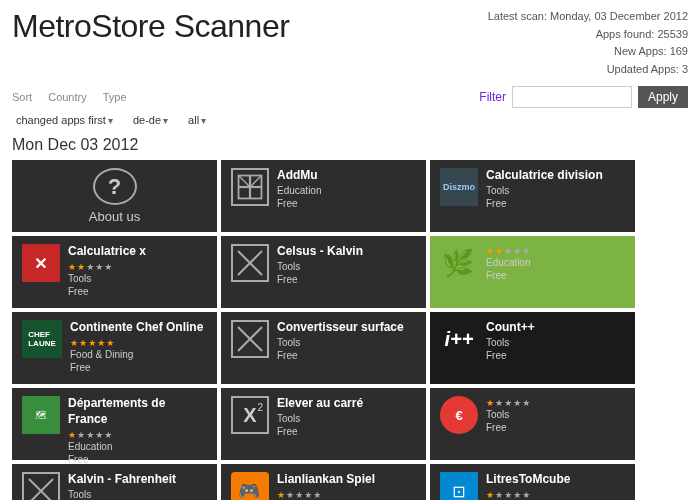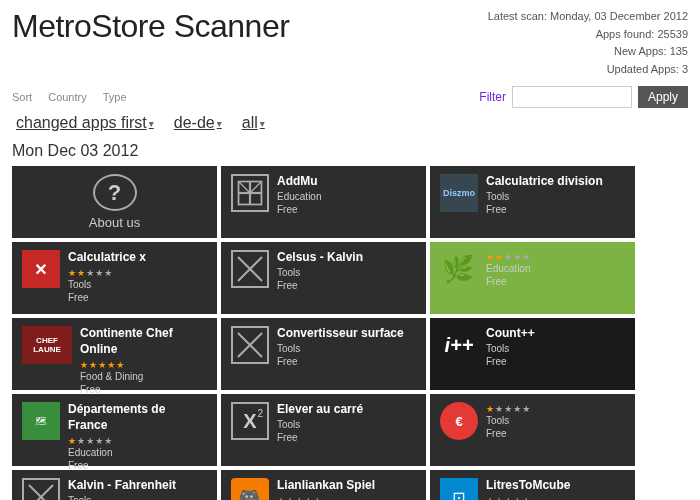--- a/index.html
+++ b/index.html
@@ -5,21 +5,21 @@
     * { margin: 0; padding: 0; box-sizing: border-box; }
     body { font-family: 'Segoe UI', Arial, sans-serif; background: #fff; width: 700px; height: 500px; overflow: hidden; font-size: 12px; color: #333; }
 
     #header { padding: 8px 12px 4px 12px; display: flex; justify-content: space-between; align-items: flex-start; }
     #title { font-size: 32px; font-weight: 300; color: #222; letter-spacing: -0.5px; }
     #scan-info { font-size: 11px; color: #555; text-align: right; line-height: 1.6; }
 
     #controls { display: flex; align-items: center; padding: 4px 12px; gap: 16px; }
     .control-group { display: flex; align-items: center; gap: 4px; font-size: 12px; color: #333; }
     .control-label { color: #888; font-size: 11px; }
-    .dropdown-btn { background: none; border: none; cursor: pointer; font-size: 16px; color: #333; display: flex; align-items: center; gap: 2px; padding: 2px 4px; text-decoration: underline; }
+    .dropdown-btn { background: none; border: none; cursor: pointer; font-size: 11px; color: #333; display: flex; align-items: center; gap: 2px; padding: 2px 4px; }
     .dropdown-btn::after { content: '▾'; font-size: 10px; color: #666; }
     .filter-group { display: flex; align-items: center; gap: 6px; margin-left: auto; }
     .filter-input { border: 1px solid #ccc; padding: 3px 6px; font-size: 12px; width: 120px; outline: none; }
     .apply-btn { background: #555; color: #fff; border: none; padding: 4px 10px; cursor: pointer; font-size: 12px; }
 
     #date-label { padding: 4px 12px 6px 12px; font-size: 16px; font-weight: 300; color: #333; }
 
     #grid { display: grid; grid-template-columns: 205px 205px 205px; gap: 4px; padding: 0 12px; overflow: hidden; }
 
     .app-tile { background: #3a3a3a; color: #fff; padding: 8px 10px; display: flex; align-items: flex-start; gap: 8px; height: 72px; position: relative; cursor: pointer; }
@@ -54,21 +54,21 @@
     .cross-line2 { position: absolute; width: 100%; height: 2px; background: #aaa; transform: rotate(-45deg); }
   </style>
 </head>
 <body>
 
 <div id="header">
   <div id="title">MetroStore Scanner</div>
   <div id="scan-info">
     <div>Latest scan: Monday, 03 December 2012</div>
     <div>Apps found: 25539</div>
-    <div>New Apps: 135</div>
+    <div>New Apps: 169</div>
     <div>Updated Apps: 3</div>
   </div>
 </div>
 
 <div id="controls">
   <div class="control-group">
     <span class="control-label">Sort</span>
   </div>
   <div class="control-group">
     <span class="control-label">Country</span>
@@ -170,21 +170,21 @@
         <span class="star">★</span>
         <span class="star">★</span>
         <span class="star">★</span>
       </div>
       <div class="tile-category">Education</div>
       <div class="tile-price">Free</div>
     </div>
   </div>
 
   <div class="app-tile dark">
-    <div style="width:50px;height:38px;background:#7f1d1d;display:flex;align-items:center;justify-content:center;font-size:8px;color:#fff;font-weight:bold;text-align:center;line-height:1.2;">
+    <div style="width:40px;height:38px;background:#14532d;display:flex;align-items:center;justify-content:center;font-size:8px;color:#fff;font-weight:bold;text-align:left;line-height:1.2;">
       <span>CHEF<br>LAUNE</span>
     </div>
     <div class="tile-info">
       <div class="tile-name">Continente Chef Online</div>
       <div class="tile-rating">
         <span class="star filled">★</span>
         <span class="star filled">★</span>
         <span class="star filled">★</span>
         <span class="star filled">★</span>
         <span class="star filled">★</span>

